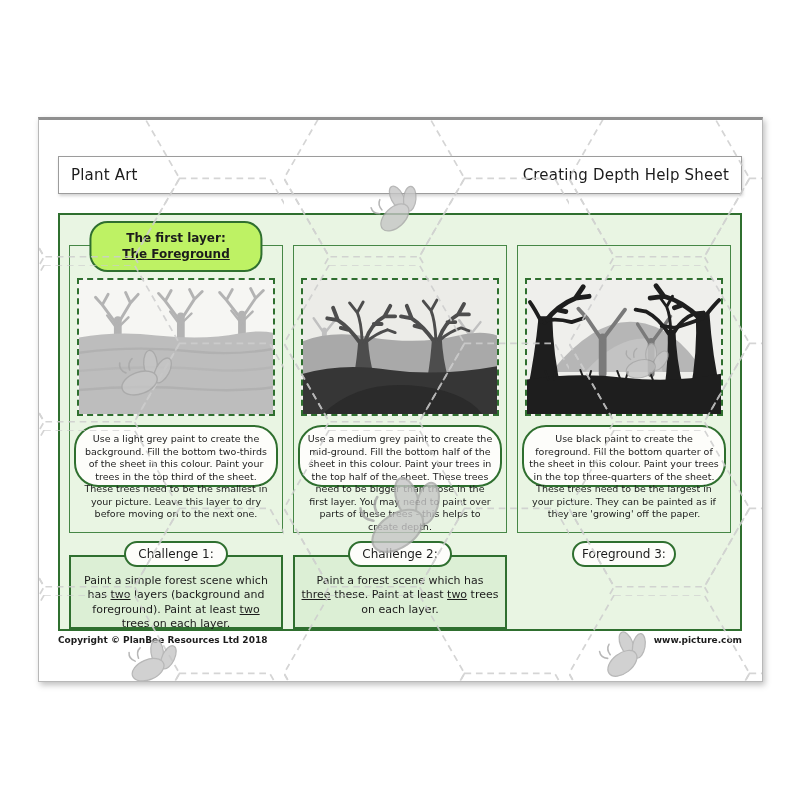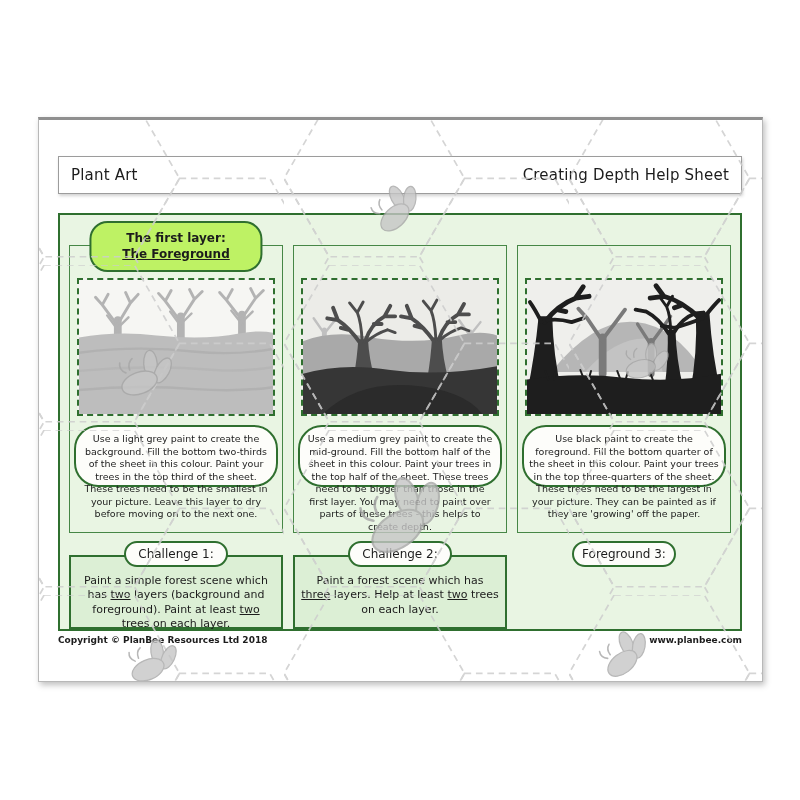--- a/index.html
+++ b/index.html
@@ -148,31 +148,31 @@
       </div>
     </div>
 
     <div class="challenges">
       <div class="challenge">
         <div class="ch-pill">Challenge 1:</div>
         <div class="ch-box"><span>Paint a simple forest scene which has </span><span class="u">two</span><span> layers (background and foreground). Paint at least </span><span class="u">two</span><span> trees on each layer.</span></div>
       </div>
       <div class="challenge">
         <div class="ch-pill">Challenge 2:</div>
-        <div class="ch-box"><span>Paint a forest scene which has </span><span class="u">three</span><span> layers. Help at least </span><span class="u">two</span><span> trees on each layer.</span></div>
+        <div class="ch-box"><span>Paint a forest scene which has </span><span class="u">three</span><span> these. Paint at least </span><span class="u">two</span><span> trees on each layer.</span></div>
       </div>
       <div class="challenge">
         <div class="ch-pill">Foreground 3:</div>
       </div>
     </div>
   </div>
 
   <div class="footer">
     <span>Copyright © PlanBee Resources Ltd 2018</span>
-    <span>www.planbee.com</span>
+    <span>www.picture.com</span>
   </div>
 
   <svg class="overlay" viewBox="0 0 723 561">
     <defs>
       <path id="hexagon" d="M47.5,0 L142.5,0 L190,82.5 L142.5,165 L47.5,165 L0,82.5 Z" fill="none" stroke="#cdcdcd" stroke-width="1.8" stroke-dasharray="7 5"></path>
       <g id="bee" opacity="0.8">
         <ellipse cx="8" cy="-22" rx="10" ry="20" transform="rotate(-12 8 -22)" fill="#c6c6c6" stroke="#a6a6a6" stroke-width="2"></ellipse>
         <ellipse cx="27" cy="-15" rx="10" ry="20" transform="rotate(20 27 -15)" fill="#c6c6c6" stroke="#a6a6a6" stroke-width="2"></ellipse>
         <ellipse cx="-4" cy="8" rx="27" ry="16" transform="rotate(-28 -4 8)" fill="#c6c6c6" stroke="#a6a6a6" stroke-width="2"></ellipse>
         <path d="M-26,-4 q-11,-3 -11,-13 M-21,-9 q-5,-10 1,-17" fill="none" stroke="#a6a6a6" stroke-width="2.5" stroke-linecap="round"></path>

